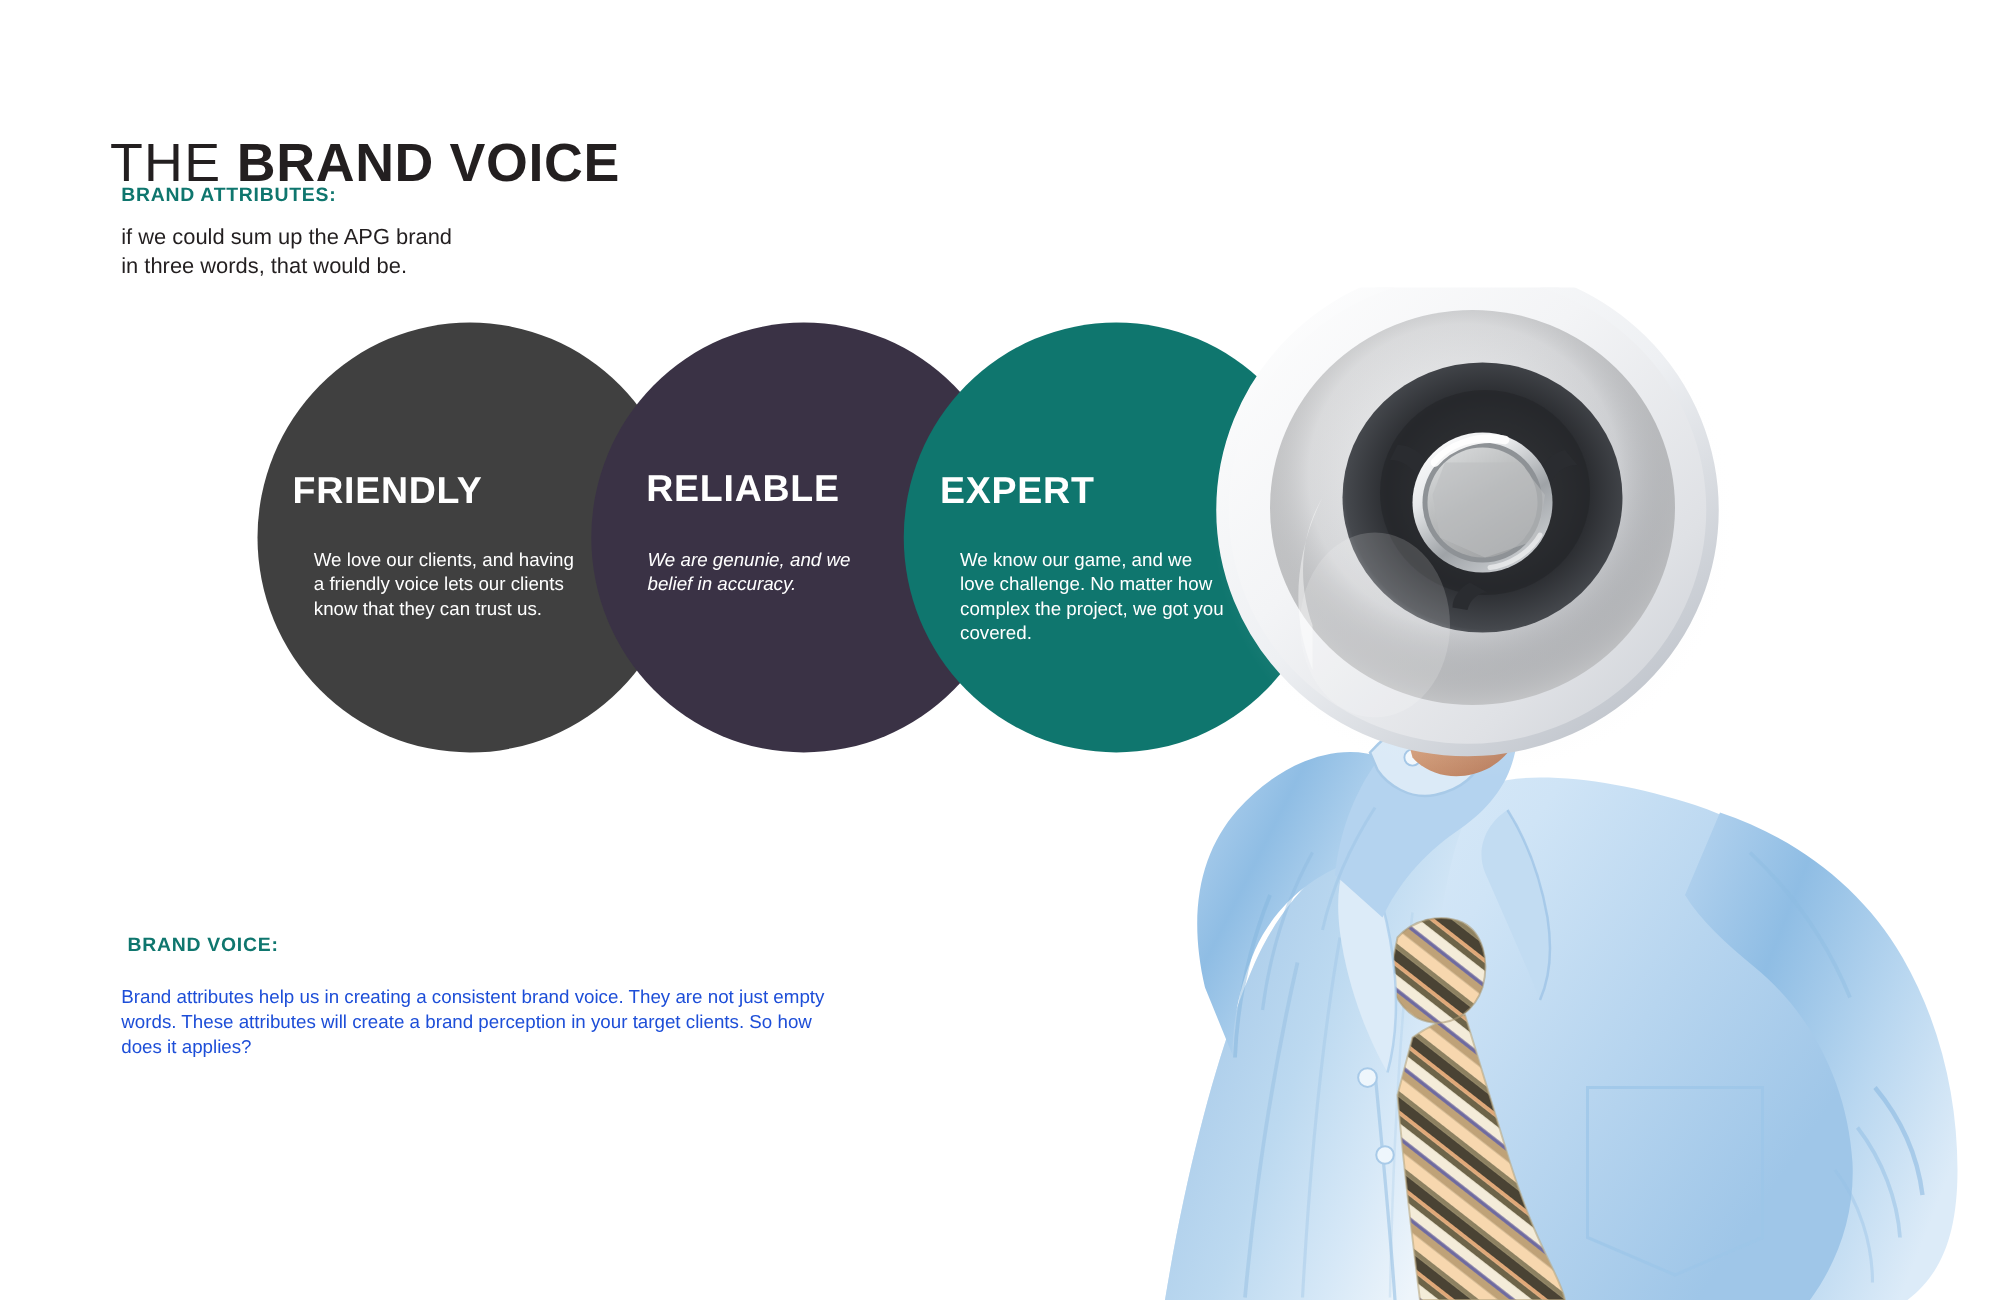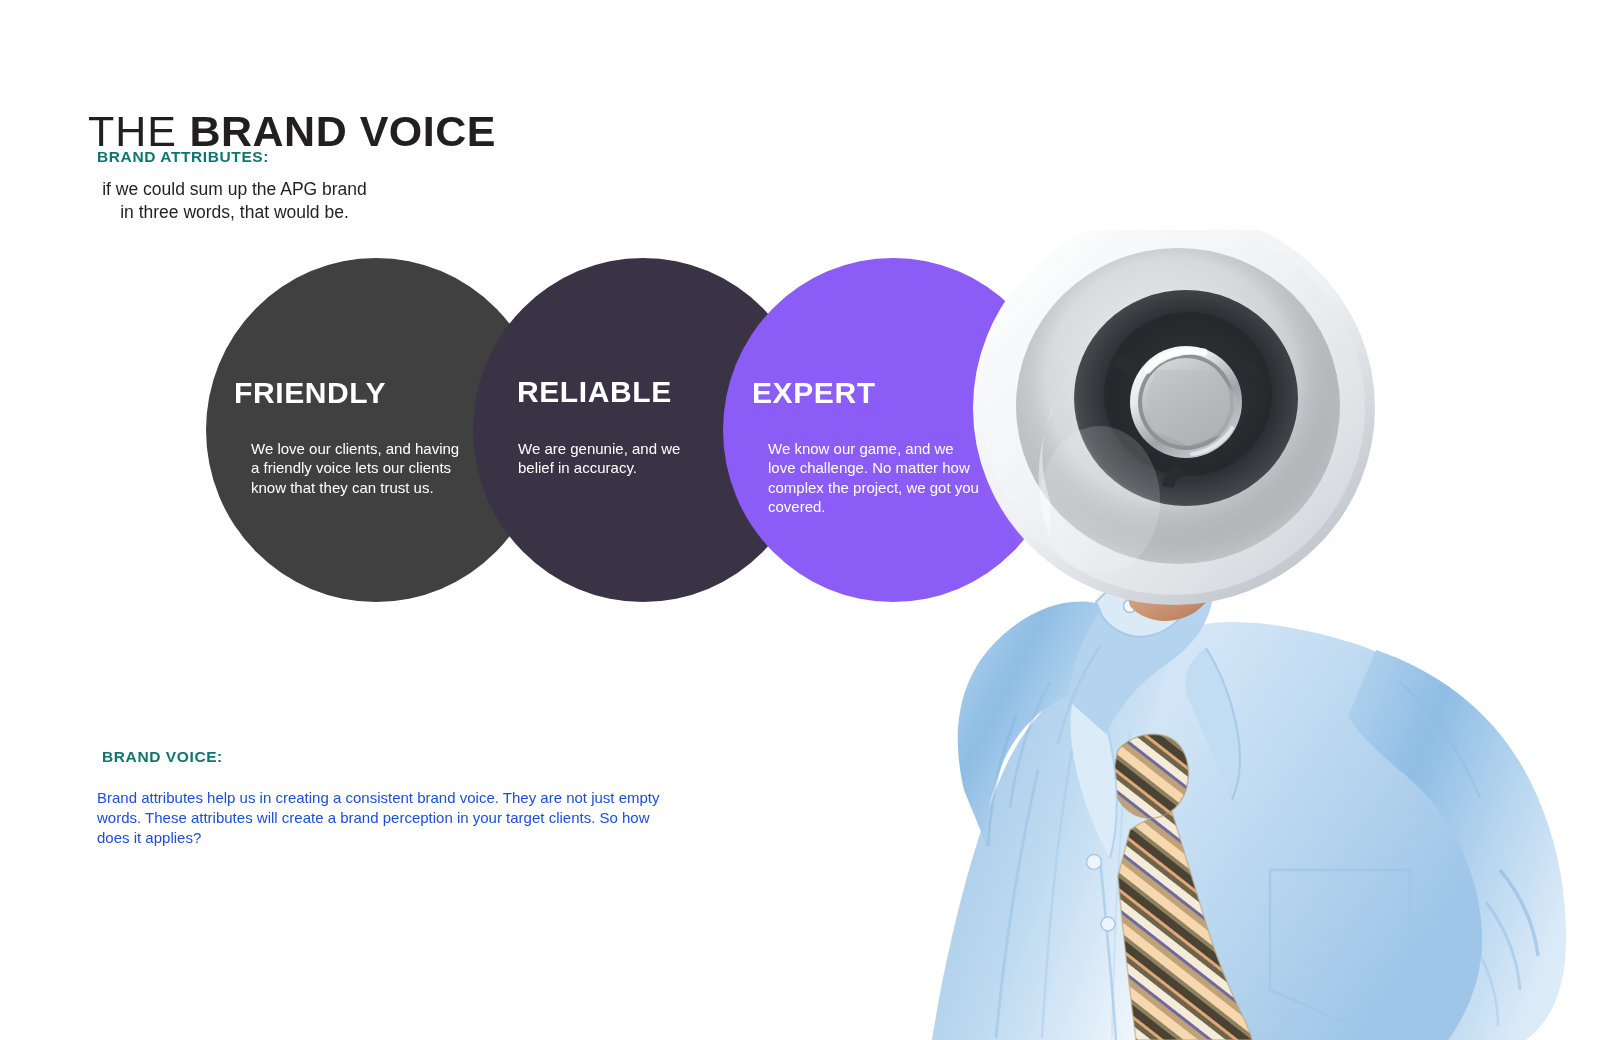--- a/index.html
+++ b/index.html
@@ -49,21 +49,20 @@
     color: #0f766e;
     margin: 0 0 12px 0;
   }
   .intro-copy {
     font-size: 17.5px;
     line-height: 1.33;
     font-weight: 400;
     color: #231f20;
     margin: 0;
     width: 275px;
-    text-align: center;
   }
 
   
   #attribute-circles {
     position: absolute;
     left: 0;
     top: 258px;
     width: 1100px;
     height: 350px;
   }
@@ -106,24 +105,24 @@
     left: 206px;
     background: #404040;
     z-index: 1;
   }
   #circle-reliable {
     left: 473px;
     background: #3a3245;
     z-index: 2;
   }
   #circle-reliable .attr-title { top: 117px; margin-left: 16px; }
-  #circle-reliable .attr-desc  { width: 180px; }
+  #circle-reliable .attr-desc  { width: 180px; font-style: italic; }
   #circle-expert {
     left: 723px;
-    background: #8b5cf6;
+    background: #0f766e;
     z-index: 3;
   }
   #circle-expert .attr-title { top: 118px; left: 29px; }
   #circle-expert .attr-desc  { width: 215px; }
 
   
   #voice-block {
     position: absolute;
     left: 97px;
     top: 748px;

